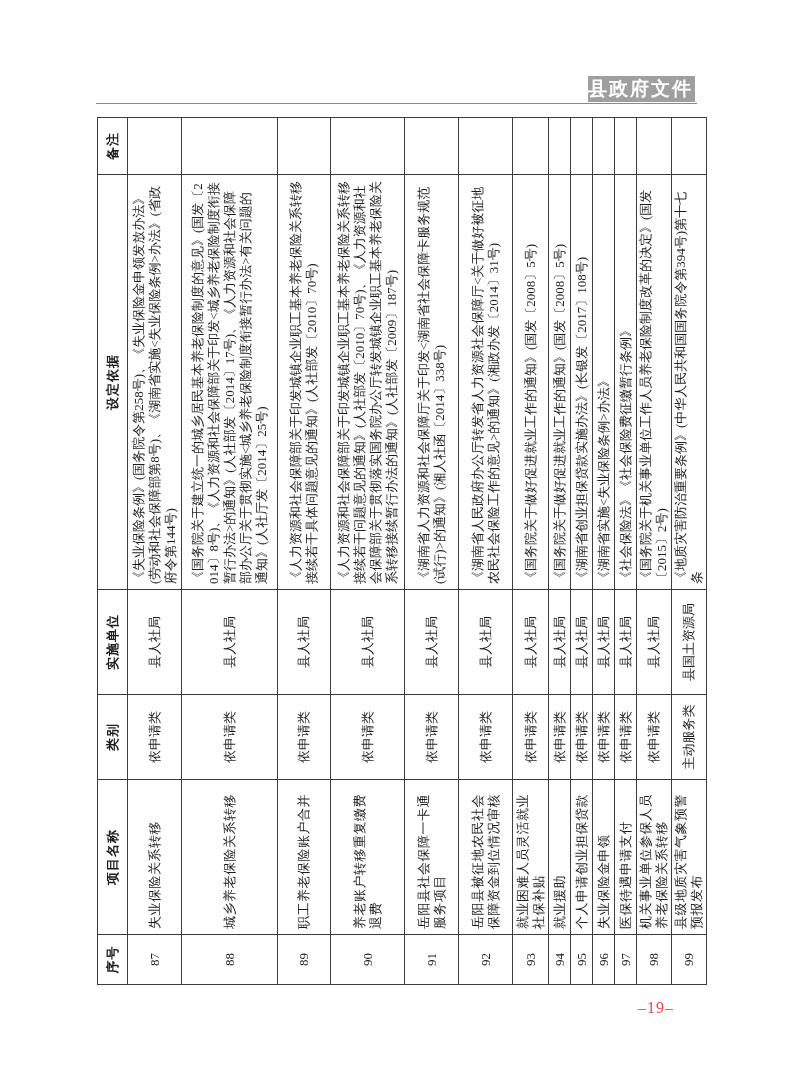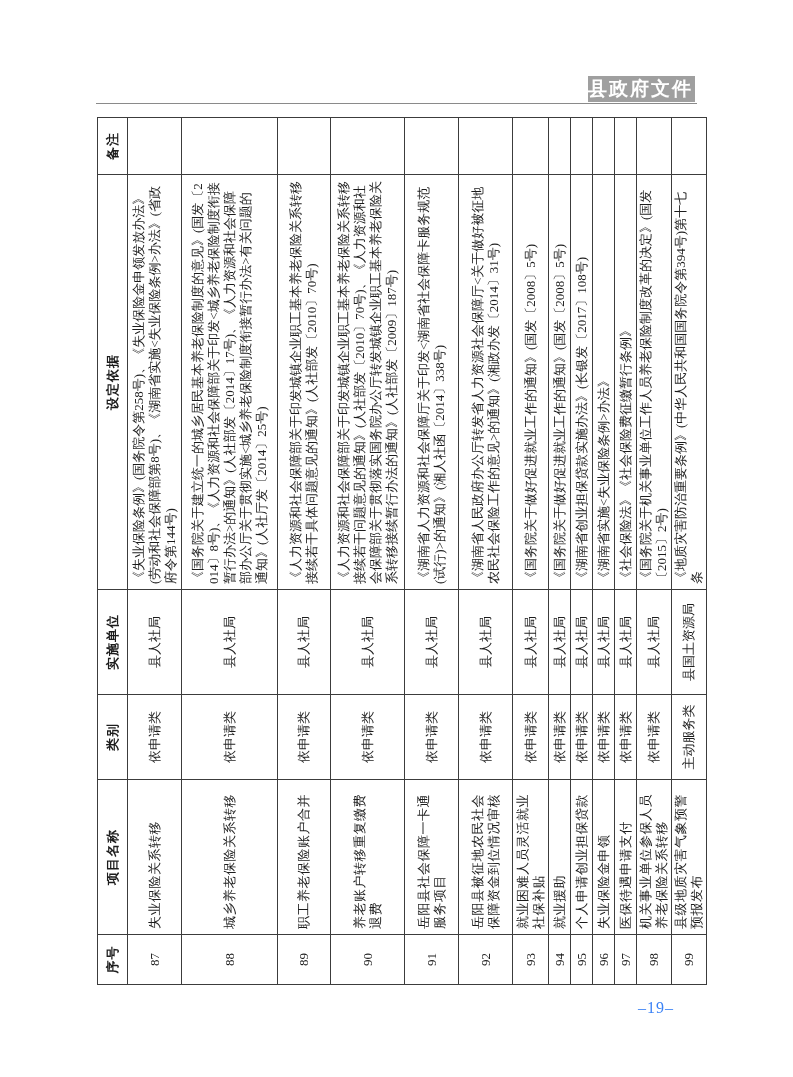--- a/index.html
+++ b/index.html
@@ -73,21 +73,21 @@
   tbody tr:nth-child(9){height:22px;}
   tbody tr:nth-child(10){height:22px;}
   tbody tr:nth-child(11){height:22px;}
   tbody tr:nth-child(12){height:34px;}
   tbody tr:nth-child(13){height:27px;}
   .page-number{
     position:absolute;
     left:638px;top:999px;
     font-size:16px;
     letter-spacing:1px;
-    color:#3b82f6;
+    color:#ef4444;
   }
 </style>
 </head>
 <body>
 
 <div class="page">
 
   <div class="badge">县政府文件</div>
   <div class="rule"></div>
 

